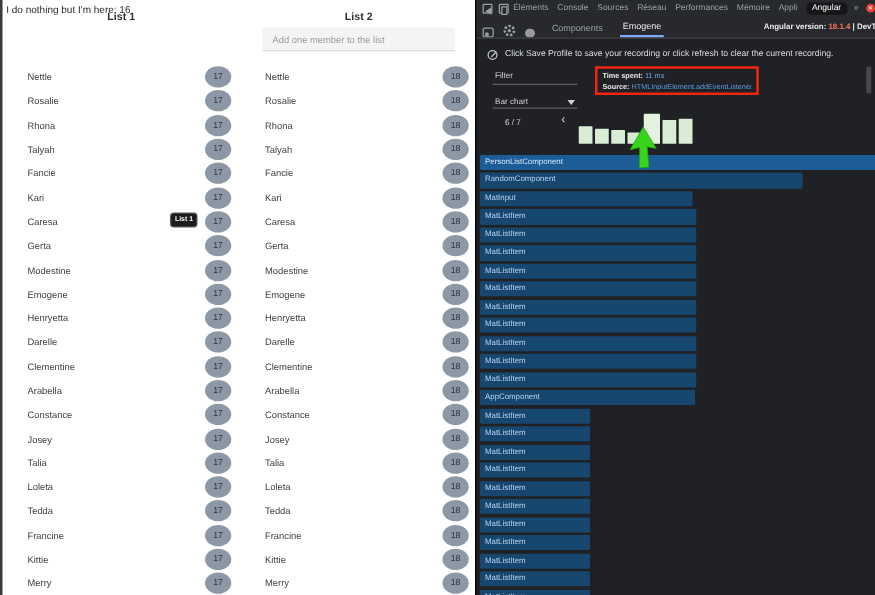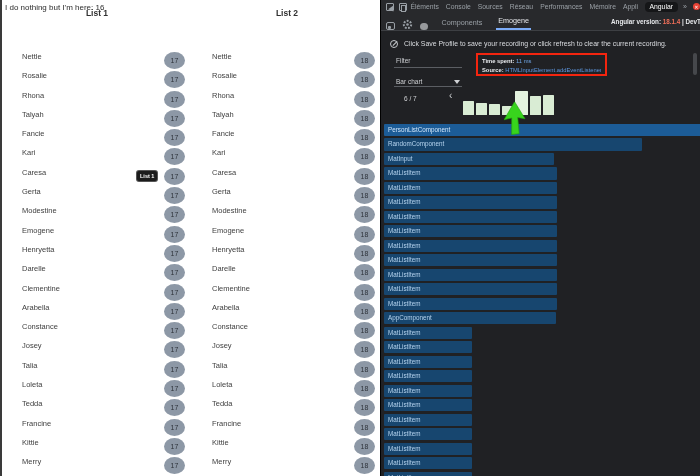--- a/index.html
+++ b/index.html
@@ -13,21 +13,21 @@
   .list-title { position:absolute; top:8px; width:154px; text-align:center; font-size:8.5px;
                 font-weight:bold; color:#303030; }
   .t1 { left:18px; } .t2 { left:208px; }
   .member-input { position:absolute; top:22px; width:154px; height:19px; background:#f4f4f4;
                   border:none; border-bottom:1px solid #ddd; font-size:7.5px; color:#333;
                   padding:0 8px; outline:none; }
   .member-input::placeholder { color:#9a9a9a; }
   .i1 { left:18px; } .i2 { left:208px; }
   .memberlist { position:absolute; top:52px; width:178px; }
   .m1 { left:8px; } .m2 { left:198px; }
-  .member-row { height:19.3px; display:flex; justify-content:space-between;
+  .member-row { height:19.3px; display:flex; align-items:center; justify-content:space-between;
                 padding-left:12px; padding-right:3px; }
   .member-name { font-size:7.5px; color:#414141; }
   .badge { width:21px; height:17px; border-radius:50%; background:#8d98a6; color:#2e333a;
            font-size:7px; display:flex; align-items:center; justify-content:center; flex:0 0 auto; }
   .drag-tip { position:absolute; left:135px; top:171px; background:#1b1b1b; color:#fff;
               font-size:5.5px; font-weight:bold; padding:2px 3px; border-radius:2px;
               box-shadow:0 0 0 1px #555; }
 
   
   .devtools { position:absolute; left:380px; top:0; width:320px; height:476px; background:#202124;
@@ -108,20 +108,21 @@
 <body>
 
 <div class="stage">
 
   <div class="app">
     <div class="counter">I do nothing but I'm here: 16</div>
 
     <div class="list-title t1">List 1</div>
     <div class="list-title t2">List 2</div>
 
+    <input class="member-input i2" placeholder="Add one member to the list" style="">
 
     <div class="memberlist m1">
         <div class="member-row">
         <span class="member-name">Nettle</span>
         <span class="badge">17</span>
       </div>
         <div class="member-row">
         <span class="member-name">Rosalie</span>
         <span class="badge">17</span>
       </div>

